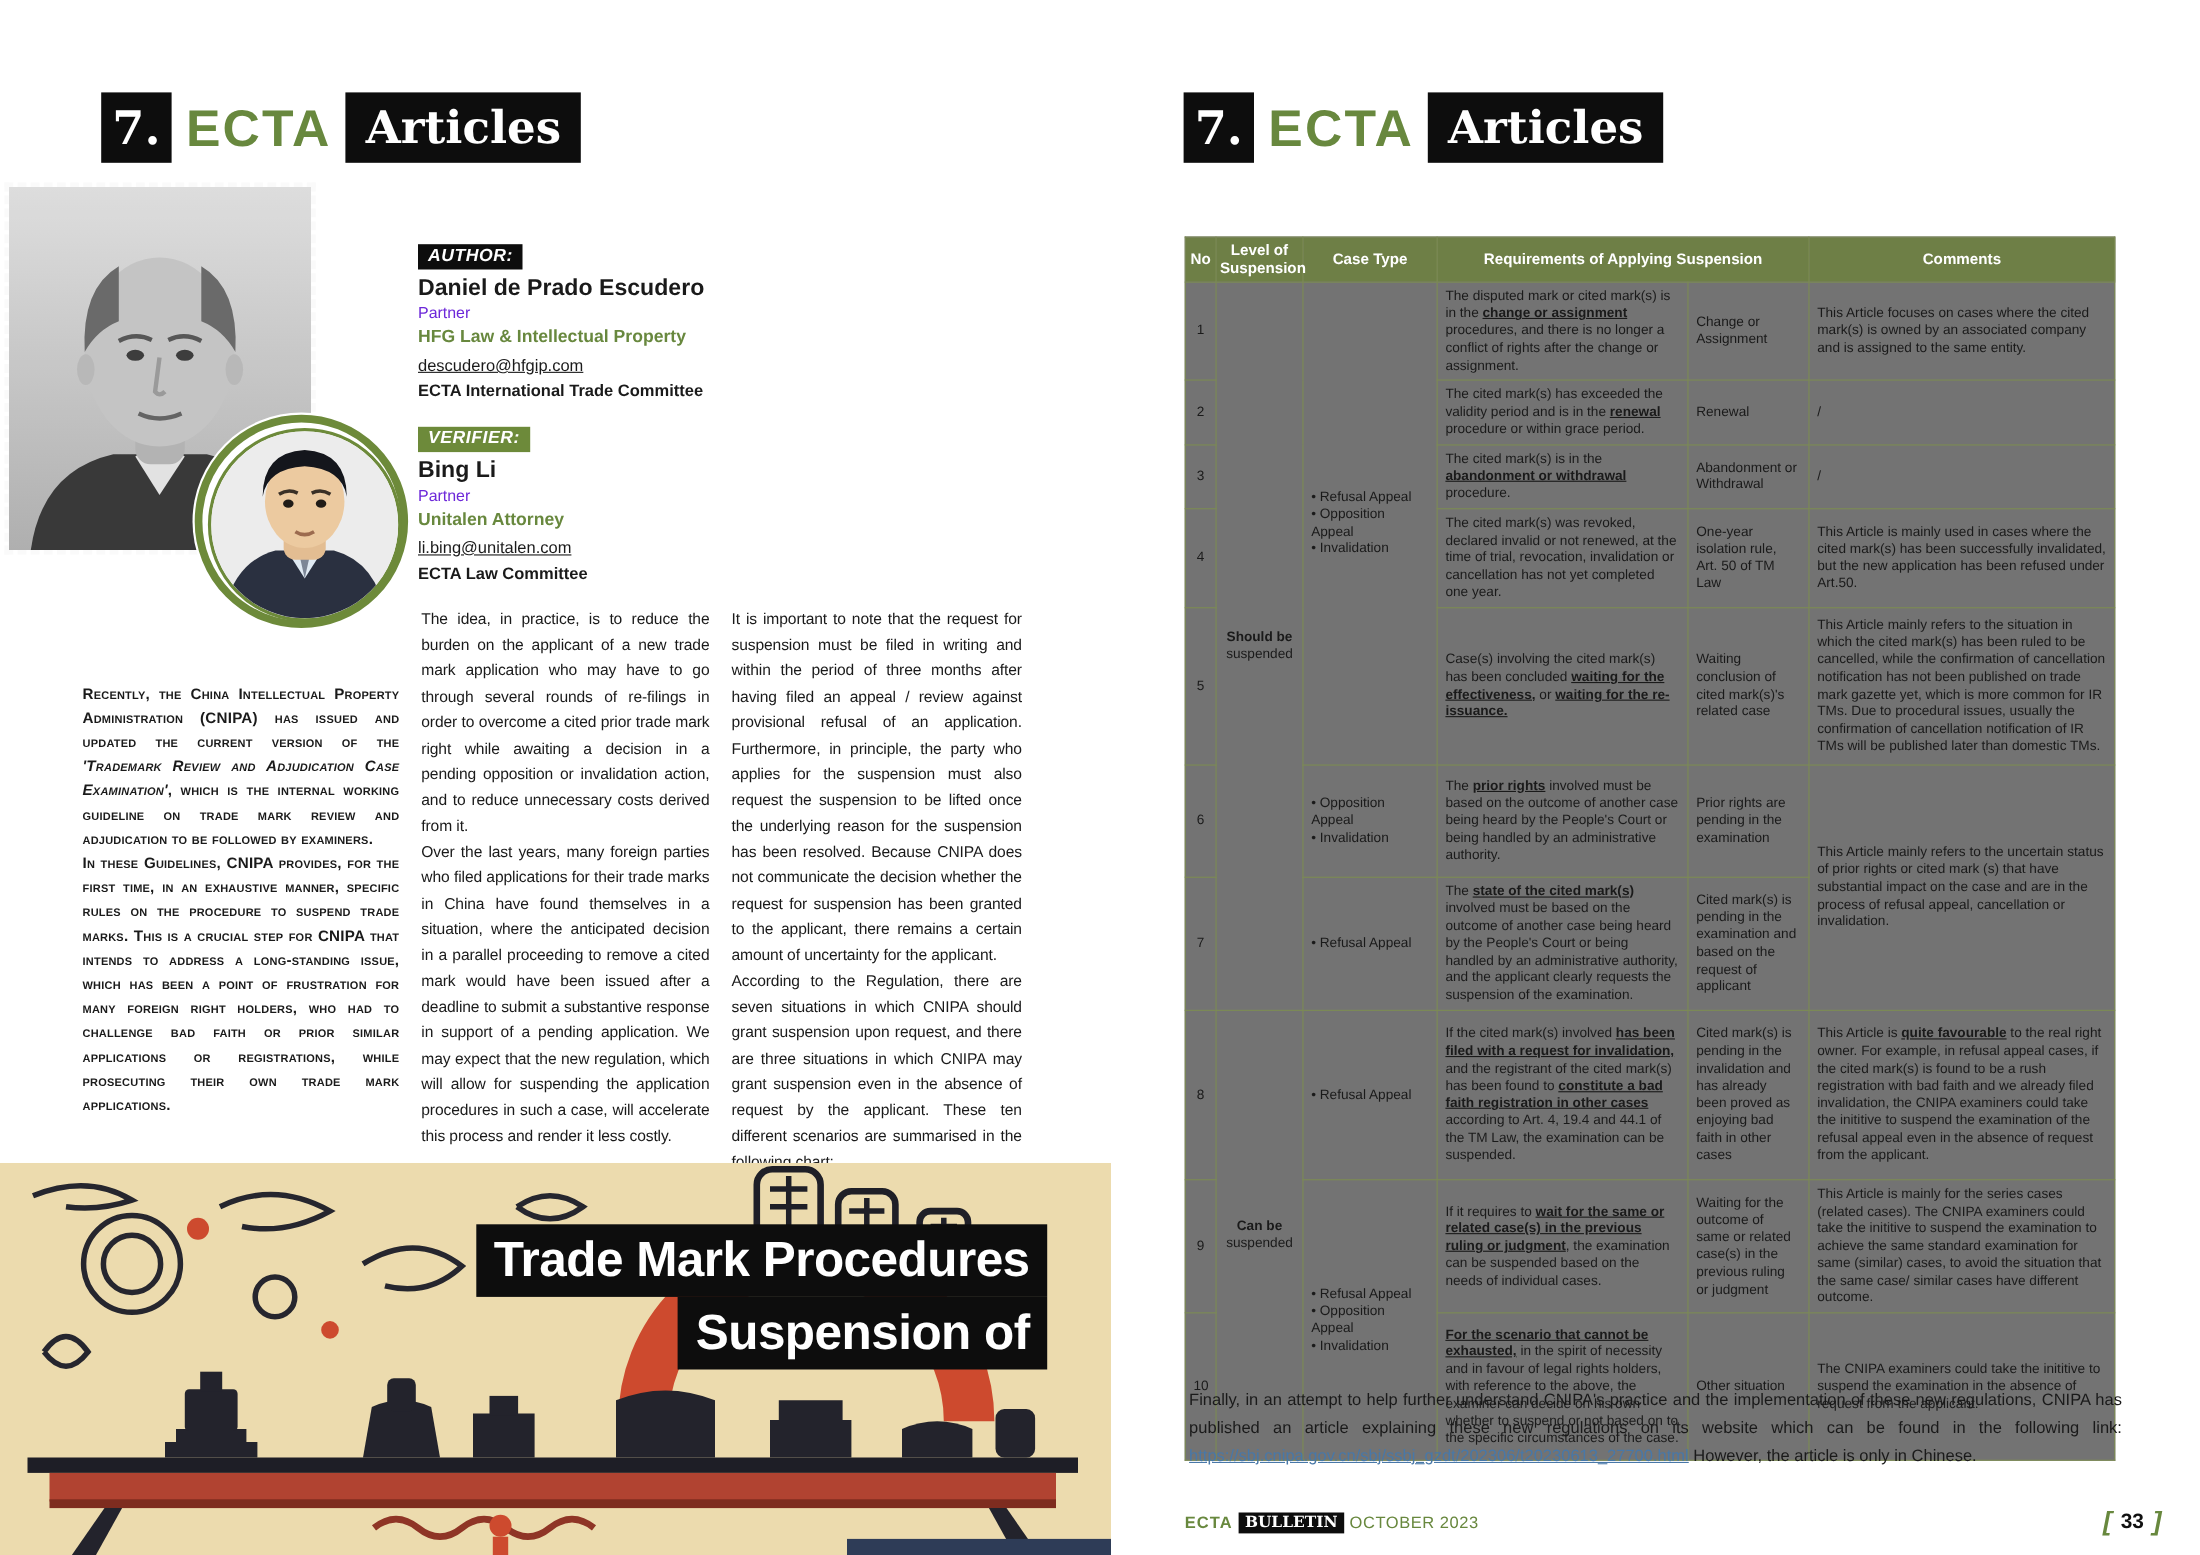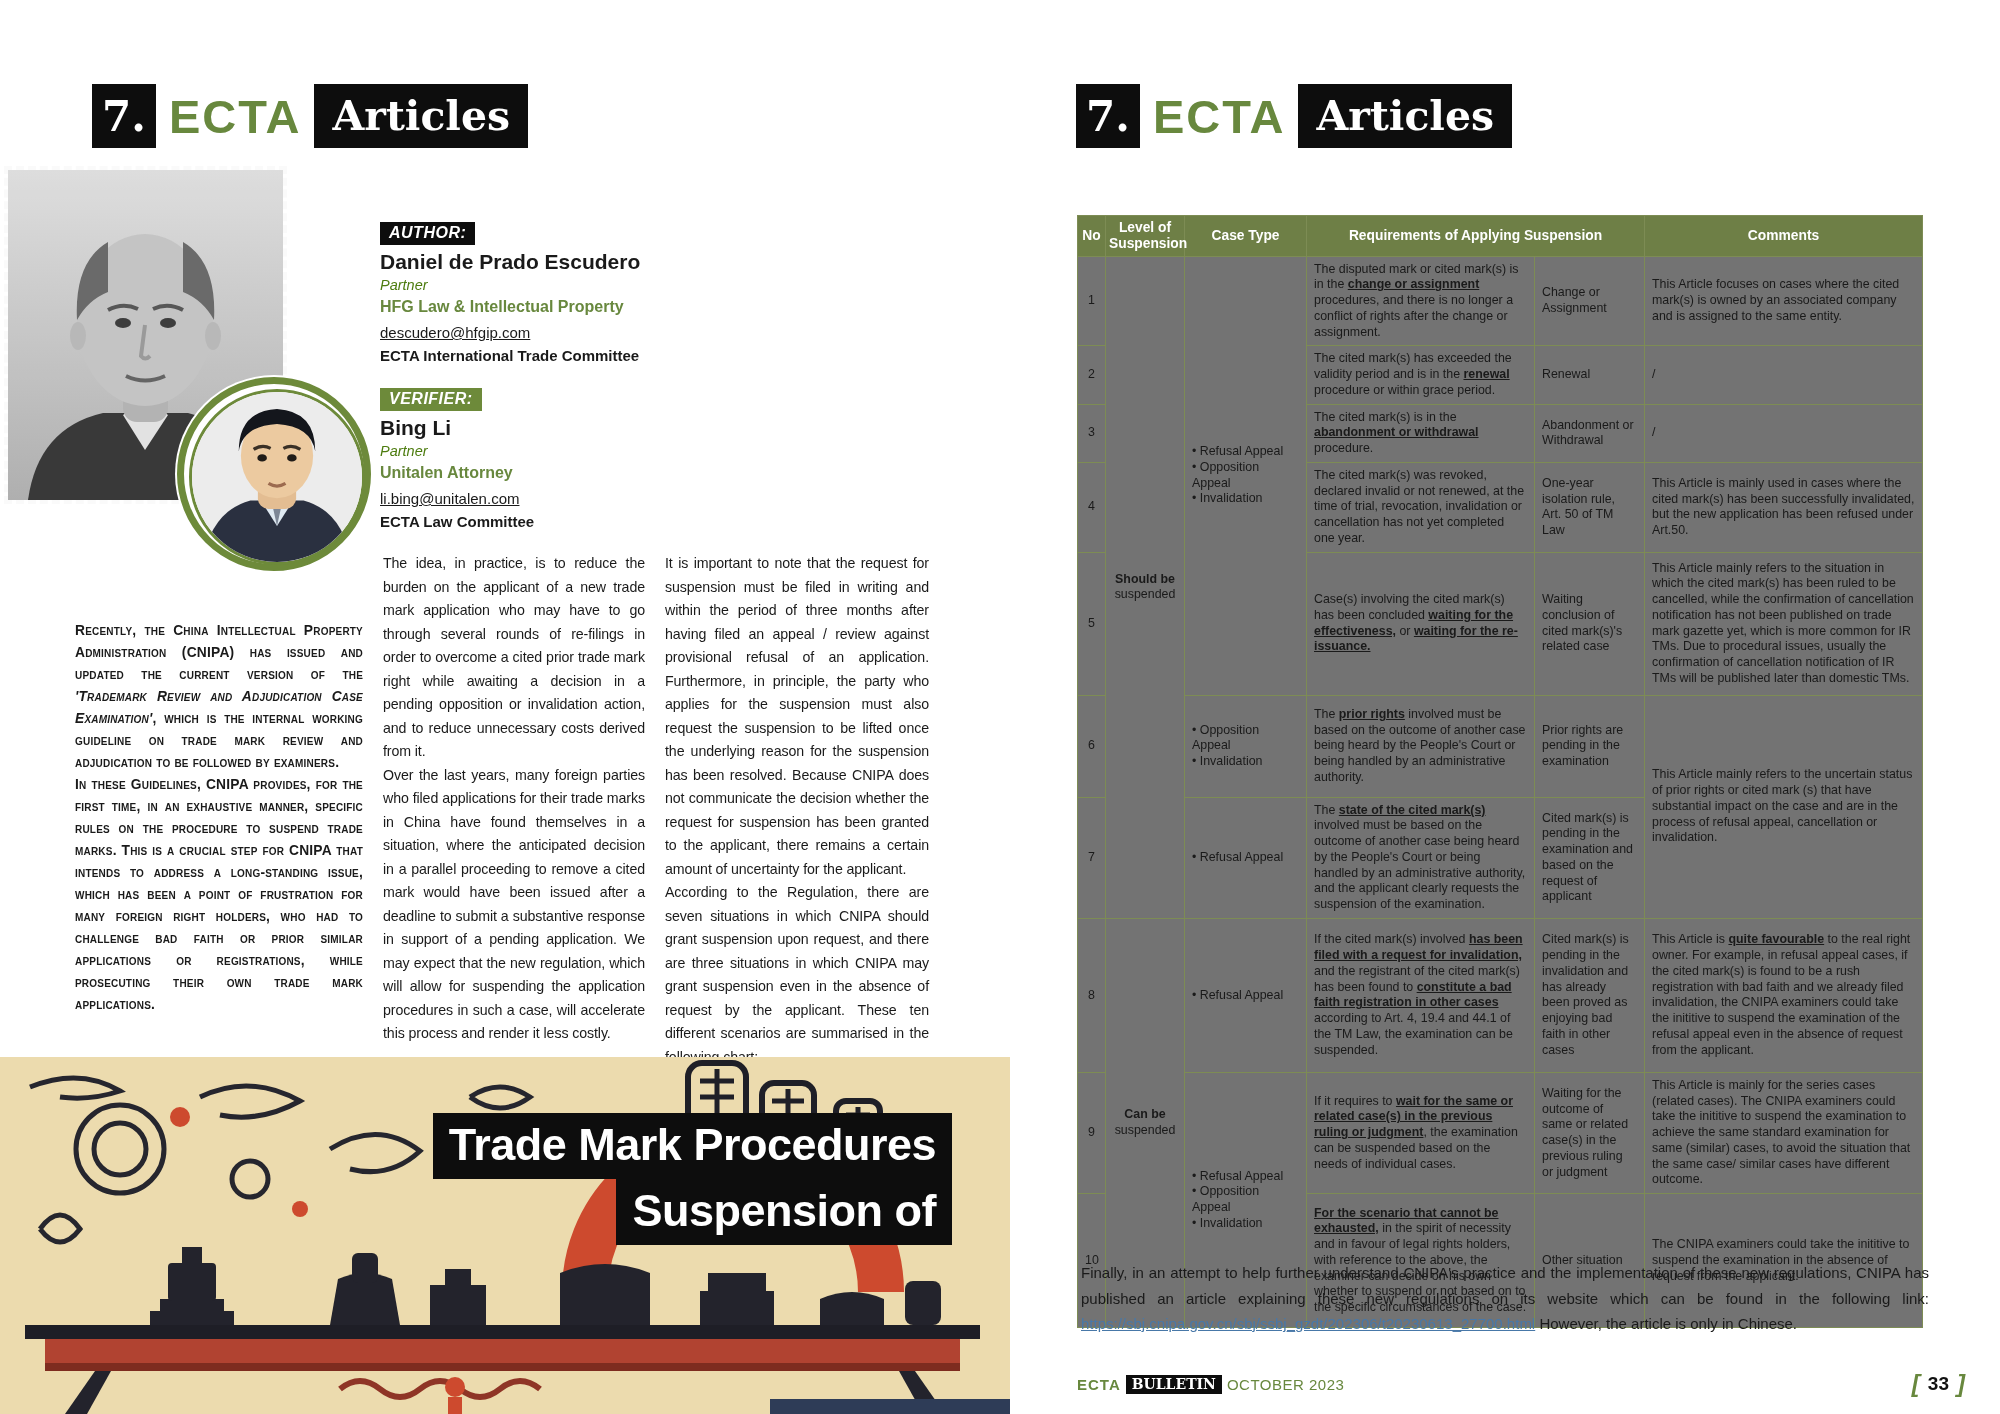--- a/index.html
+++ b/index.html
@@ -23,21 +23,21 @@
                  border:7px solid #6d8a3a;background:#fff;padding:5px;box-shadow:0 0 0 2px #fff;}
   .verifier-inner{width:100%;height:100%;border-radius:50%;border:3px solid #6d8a3a;overflow:hidden;}
   .person-block{position:absolute;left:380px;width:340px;}
   .author-block{top:222px;}
   .verifier-block{top:388px;}
   .person-label{display:inline-block;color:#fff;font-style:italic;font-weight:bold;font-size:16px;
                 padding:2px 9px 3px;letter-spacing:.5px;}
   .label-black{background:#0d0d0d;}
   .label-green{background:#6d8a3a;}
   .person-name{font-size:21px;font-weight:bold;margin:5px 0 2px;}
-  .person-role{font-style:italic;font-size:14.5px;margin:3px 0;color:#4d7c0f;}
+  .person-role{font-size:14.5px;margin:3px 0;color:#6d28d9;}
   .person-firm{color:#68883e;font-weight:bold;font-size:16px;margin:5px 0;}
   .person-email{display:inline-block;font-size:15px;color:#1a1a1a;text-decoration:underline;margin:3px 0 4px;cursor:pointer;}
   .person-committee{font-weight:bold;font-size:15px;margin:2px 0;}
 
   
   .intro-col{position:absolute;left:75px;top:620px;width:288px;text-align:justify;
              font-variant:small-caps;font-weight:bold;font-size:13.8px;line-height:22px;letter-spacing:.2px;}
   .intro-col p{margin:0;}
   .body-col{position:absolute;top:552px;text-align:justify;font-size:14.2px;line-height:23.5px;letter-spacing:-.1px;}
   .col-2{left:383px;width:262px;}

